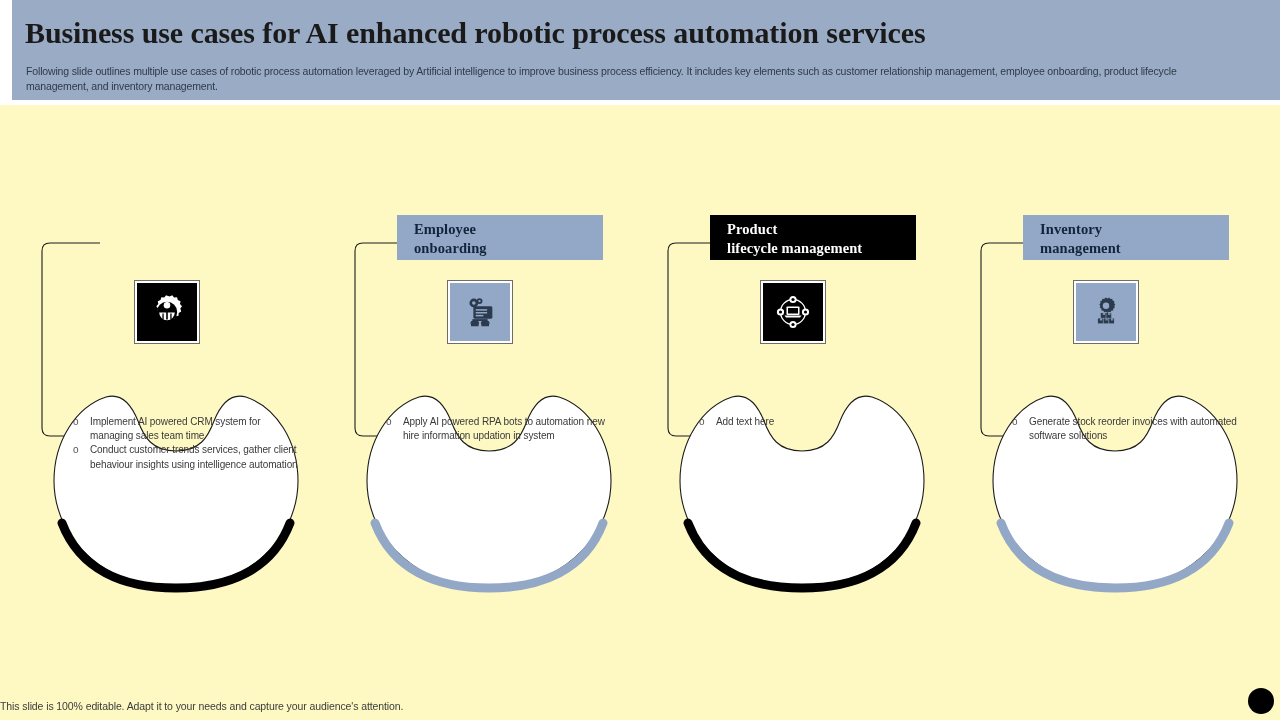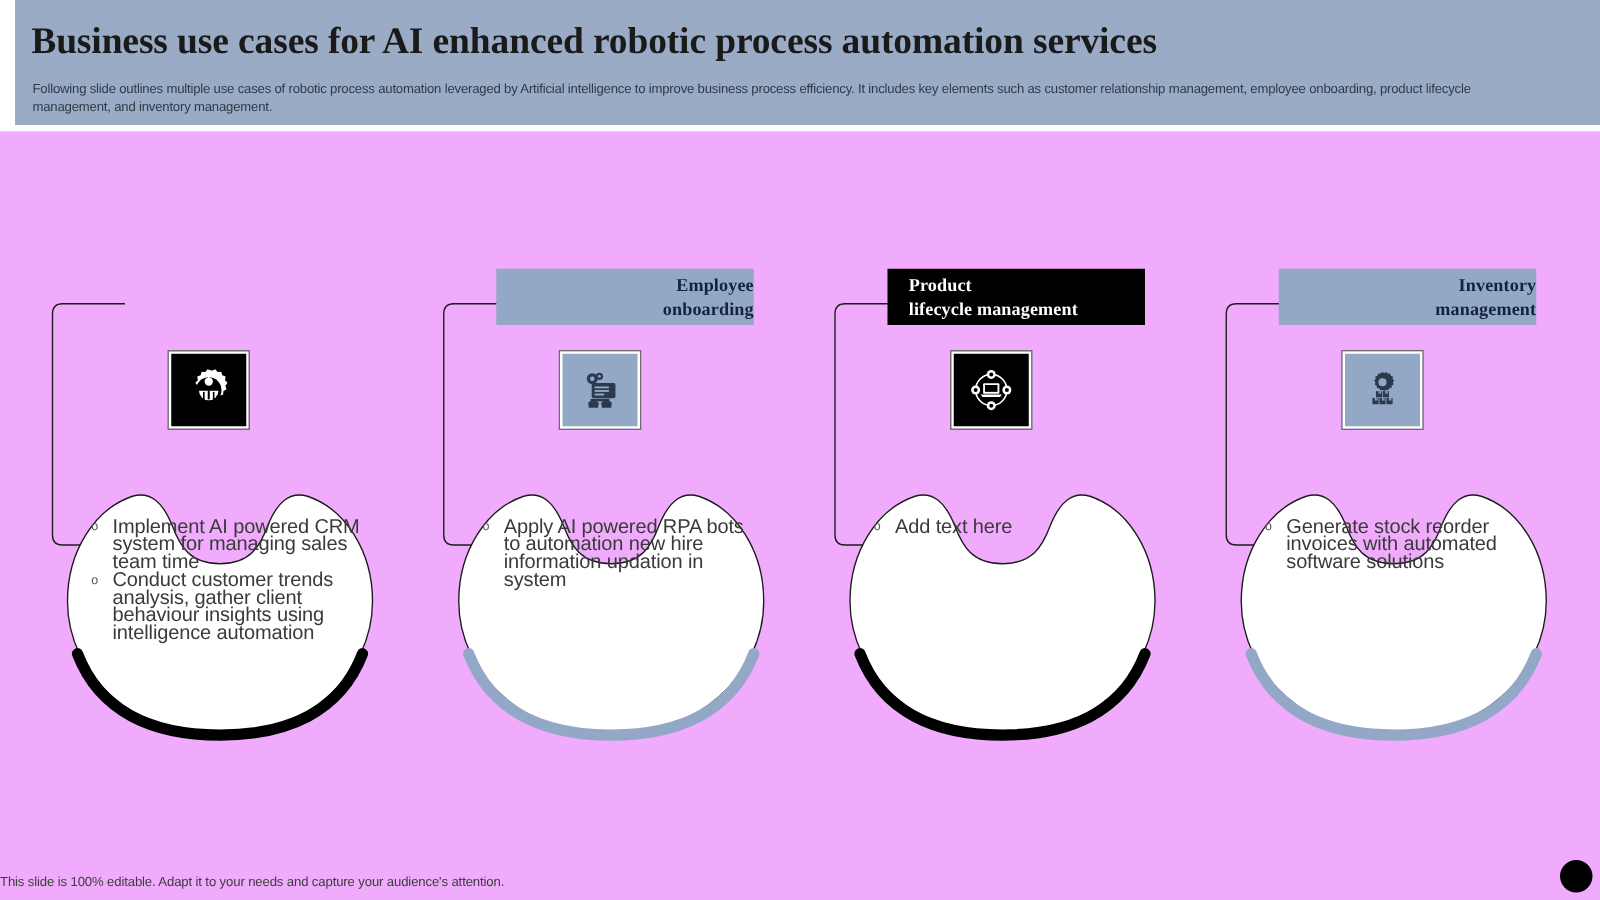--- a/index.html
+++ b/index.html
@@ -5,21 +5,21 @@
   * { box-sizing: border-box; margin: 0; padding: 0; }
   html, body {
     width: 1280px; height: 720px;
     background: #ffffff;
     font-family: "Liberation Sans", sans-serif;
     overflow: hidden;
   }
   #slide {
     position: relative;
     width: 1280px; height: 720px;
-    background: #f0abfc;
+    background: #fef9c3;
   }
 
   
   #header {
     position: absolute;
     left: 0; top: 0;
     width: 1280px; height: 100px;
     background: #9aabc5;
   }
   #header-white-strip {
@@ -82,21 +82,21 @@
     left: 44px; top: 0;
     width: 206px; height: 45px;
     padding: 5px 0 0 17px;
     font-family: "Liberation Serif", serif;
     font-weight: bold;
     font-size: 14.5px;
     line-height: 18.5px;
     letter-spacing: 0.1px;
   }
   .chip.dark { background: #000000; color: #ffffff; }
-  .chip.light { background: #93a8c6; color: #12243c; text-align: right; }
+  .chip.light { background: #93a8c6; color: #12243c; }
 
   
   .icon-tile {
     position: absolute;
     left: 95px; top: 66px;
     width: 64px; height: 62px;
     border: 2px solid #ffffff;
     outline: 1px solid #6d6d6d;
     display: flex;
     align-items: center;
@@ -118,21 +118,21 @@
   .bullets {
     position: absolute;
     left: 18px; top: 200px;
     width: 240px;
     list-style: none;
   }
   .bullets li {
     position: relative;
     padding-left: 32px;
     margin-bottom: 0px;
-    font-size: 16px;
+    font-size: 10px;
     line-height: 14.2px;
     color: #3a3a3a;
     letter-spacing: -0.1px;
   }
   .bullets li::before {
     content: "o";
     position: absolute;
     left: 15px; top: 0;
     font-size: 10px;
     color: #555;
@@ -197,21 +197,21 @@
                C 59 264 4 216 4 156
                C 4 116 26 82 56 72
                C 70 68 80 76 88 96
                C 94 112 102 126 126 126 Z" fill="#ffffff" stroke="#1c1c1c" stroke-width="1.1"></path>
       <path d="M9 196 C 26 243 71 264 126 264 C 181 264 226 243 243 196" fill="none" stroke-linecap="round"></path>
       <path d="M12 198 C 30 245 73 263 126 263 C 179 263 222 245 240 198" fill="none" stroke-linecap="round" stroke-width="9" stroke="#000000" class="arc-stroke"></path>
     </svg>
 
     <ul class="bullets">
       <li>Implement AI powered CRM system for managing sales team time</li>
-      <li>Conduct customer trends analysis, gather client behaviour insights using intelligence automation</li>
+      <li>Conduct customer trends services, gather client behaviour insights using intelligence automation</li>
     </ul>
   </div>
 
   <div class="col" id="col-1">
     <svg class="connector" viewBox="0 0 60 195">
       <path d="M60 1 L10 1 Q2 1 2 9 L2 186 Q2 194 10 194 L30 194" fill="none" stroke="#1c1c1c" stroke-width="1.1"></path>
     </svg>
 
     <div class="chip light">
       <div>Employee</div>

